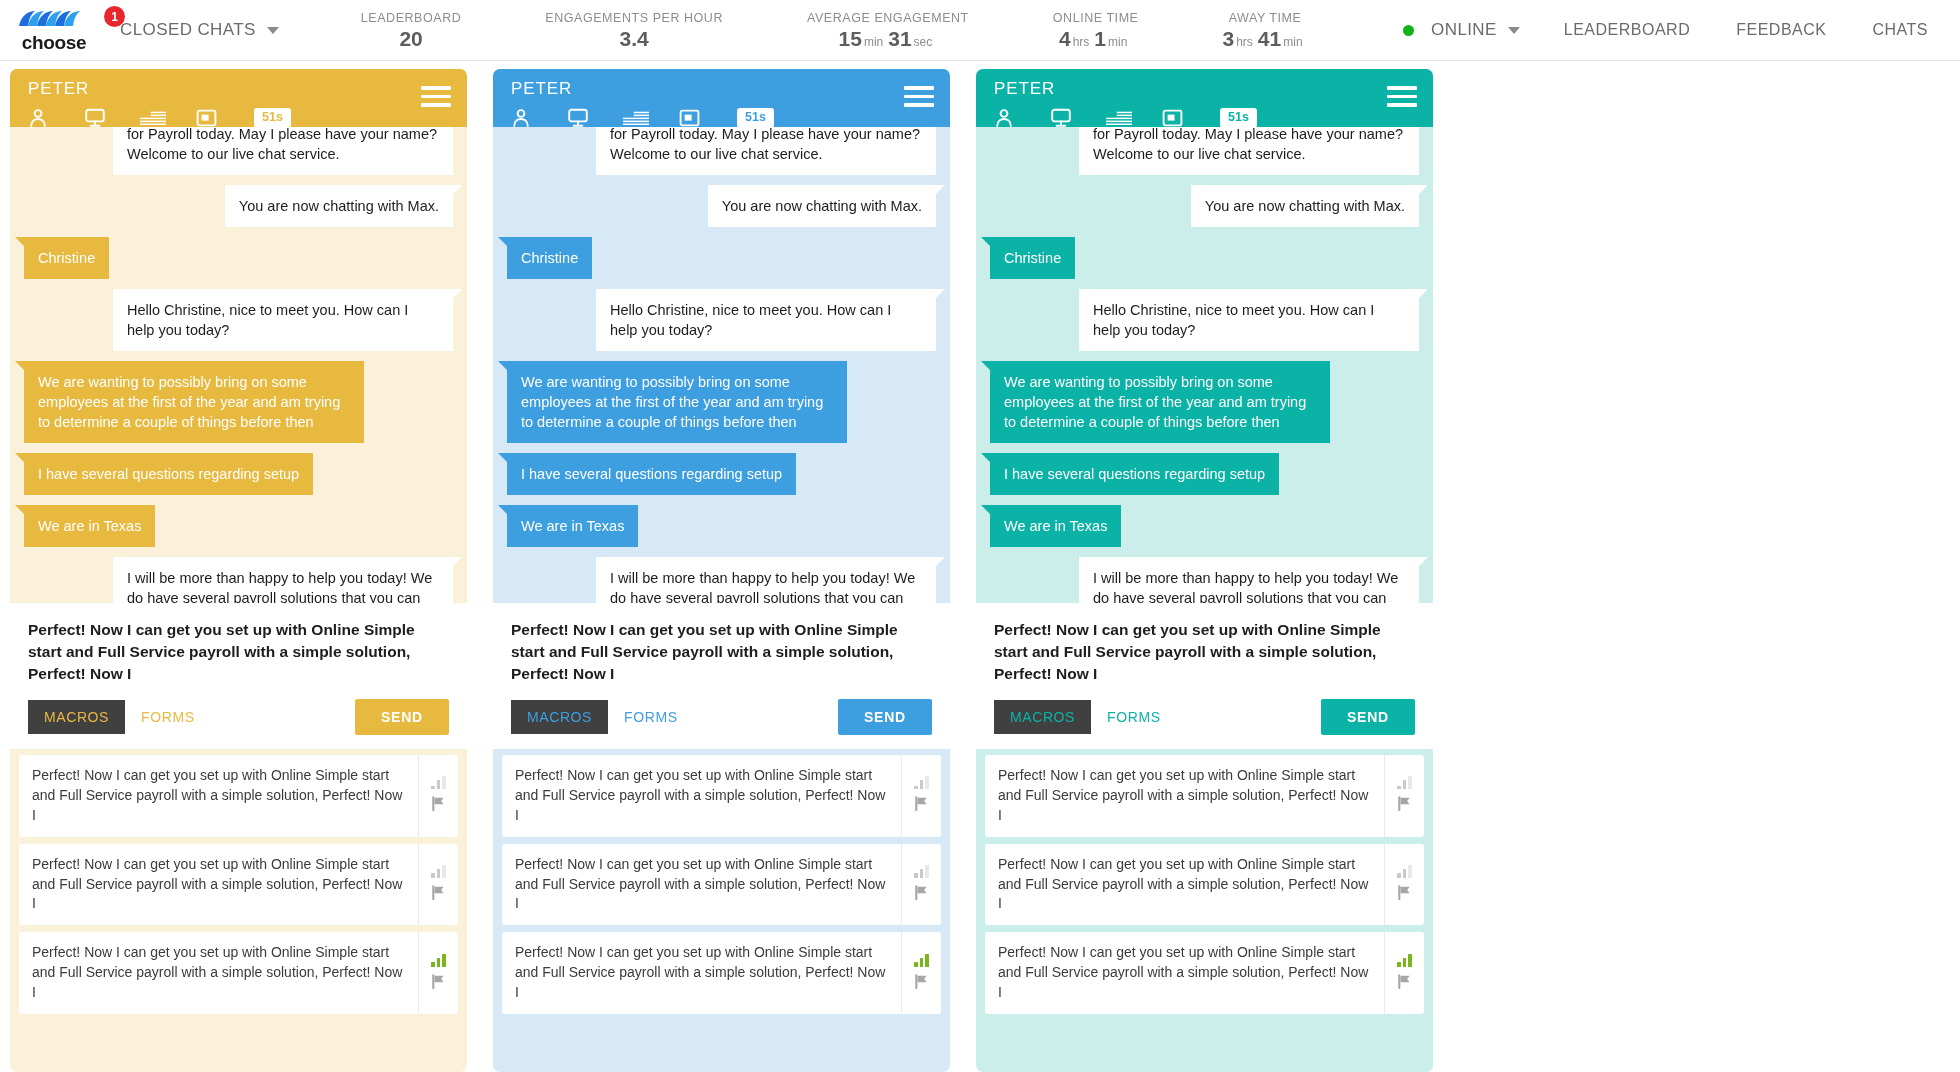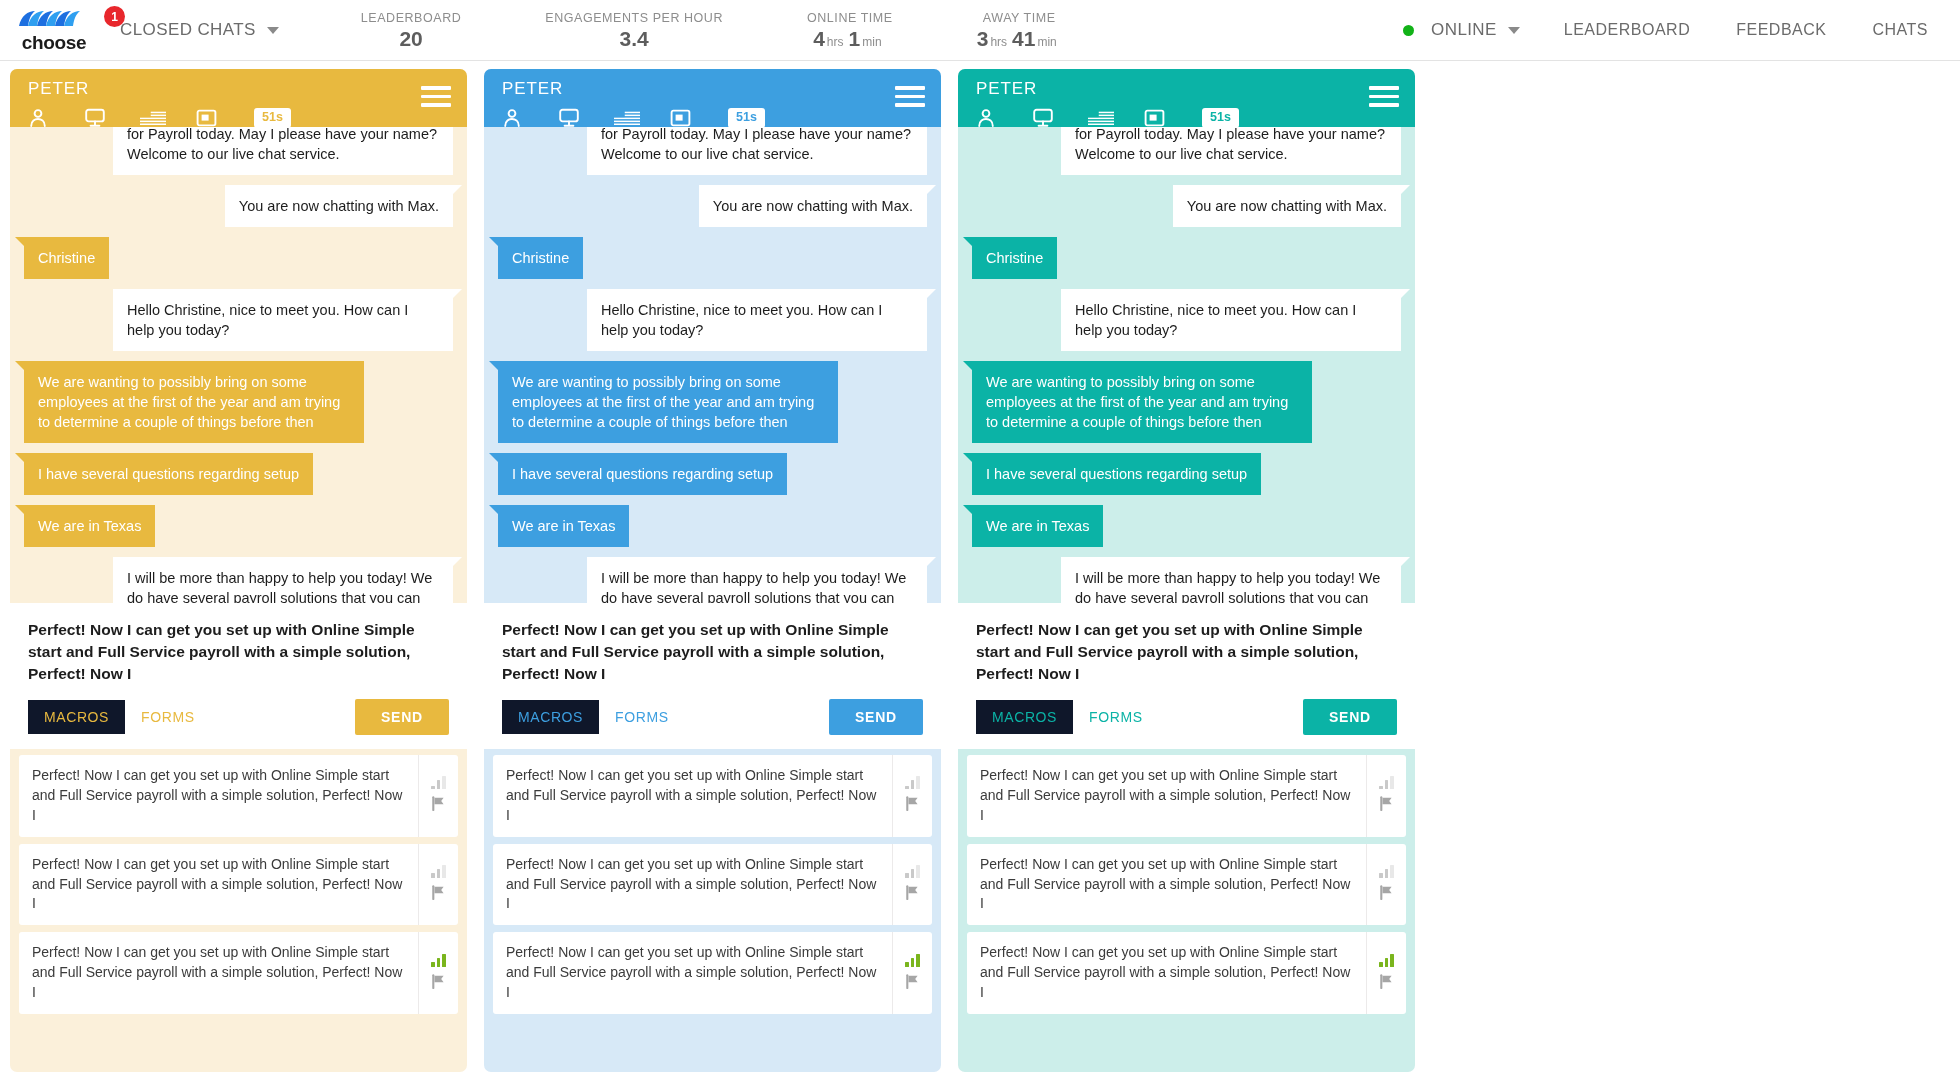--- a/index.html
+++ b/index.html
@@ -135,21 +135,21 @@
     letter-spacing: 0.5px;
     margin-right: 46px;
     cursor: pointer;
     white-space: nowrap;
   }
   .navlink:last-child { margin-right: 10px; }
 
   
   .panels {
     display: flex;
-    gap: 17px;
+    gap: 26px;
     padding: 8px 0 0 10px;
     height: 1011px;
     align-items: flex-start;
   }
   .panel {
     width: 457px;
     height: 1003px;
     border-radius: 7px;
     overflow: hidden;
     display: flex;
@@ -275,21 +275,21 @@
     color: #1d1d1d;
     line-height: 1.42;
     min-height: 44px;
   }
   .composer-actions {
     display: flex;
     align-items: center;
     margin-top: 14px;
   }
   .btn-macros {
-    background: #0f172a;
+    background: #404040;
     font-size: 14px;
     letter-spacing: 0.6px;
     padding: 9px 16px;
     border: none;
     cursor: pointer;
     font-family: inherit;
   }
   .btn-forms {
     background: transparent;
     font-size: 14px;
@@ -376,20 +376,26 @@
   <div class="metrics">
     <div class="metric">
       <span class="metric-label">LEADERBOARD</span>
       <span class="metric-value"><span>20</span></span>
     </div>
     <div class="metric">
       <span class="metric-label">ENGAGEMENTS PER HOUR</span>
       <span class="metric-value"><span>3.4</span></span>
     </div>
     <div class="metric">
+      <span class="metric-label">AVERAGE ENGAGEMENT</span>
+      <span class="metric-value">
+        <span>15</span><span class="unit">min</span><span>31</span><span class="unit">sec</span>
+      </span>
+    </div>
+    <div class="metric">
       <span class="metric-label">ONLINE TIME</span>
       <span class="metric-value">
         <span>4</span><span class="unit">hrs</span><span>1</span><span class="unit">min</span>
       </span>
     </div>
     <div class="metric">
       <span class="metric-label">AWAY TIME</span>
       <span class="metric-value">
         <span>3</span><span class="unit">hrs</span><span>41</span><span class="unit">min</span>
       </span>

